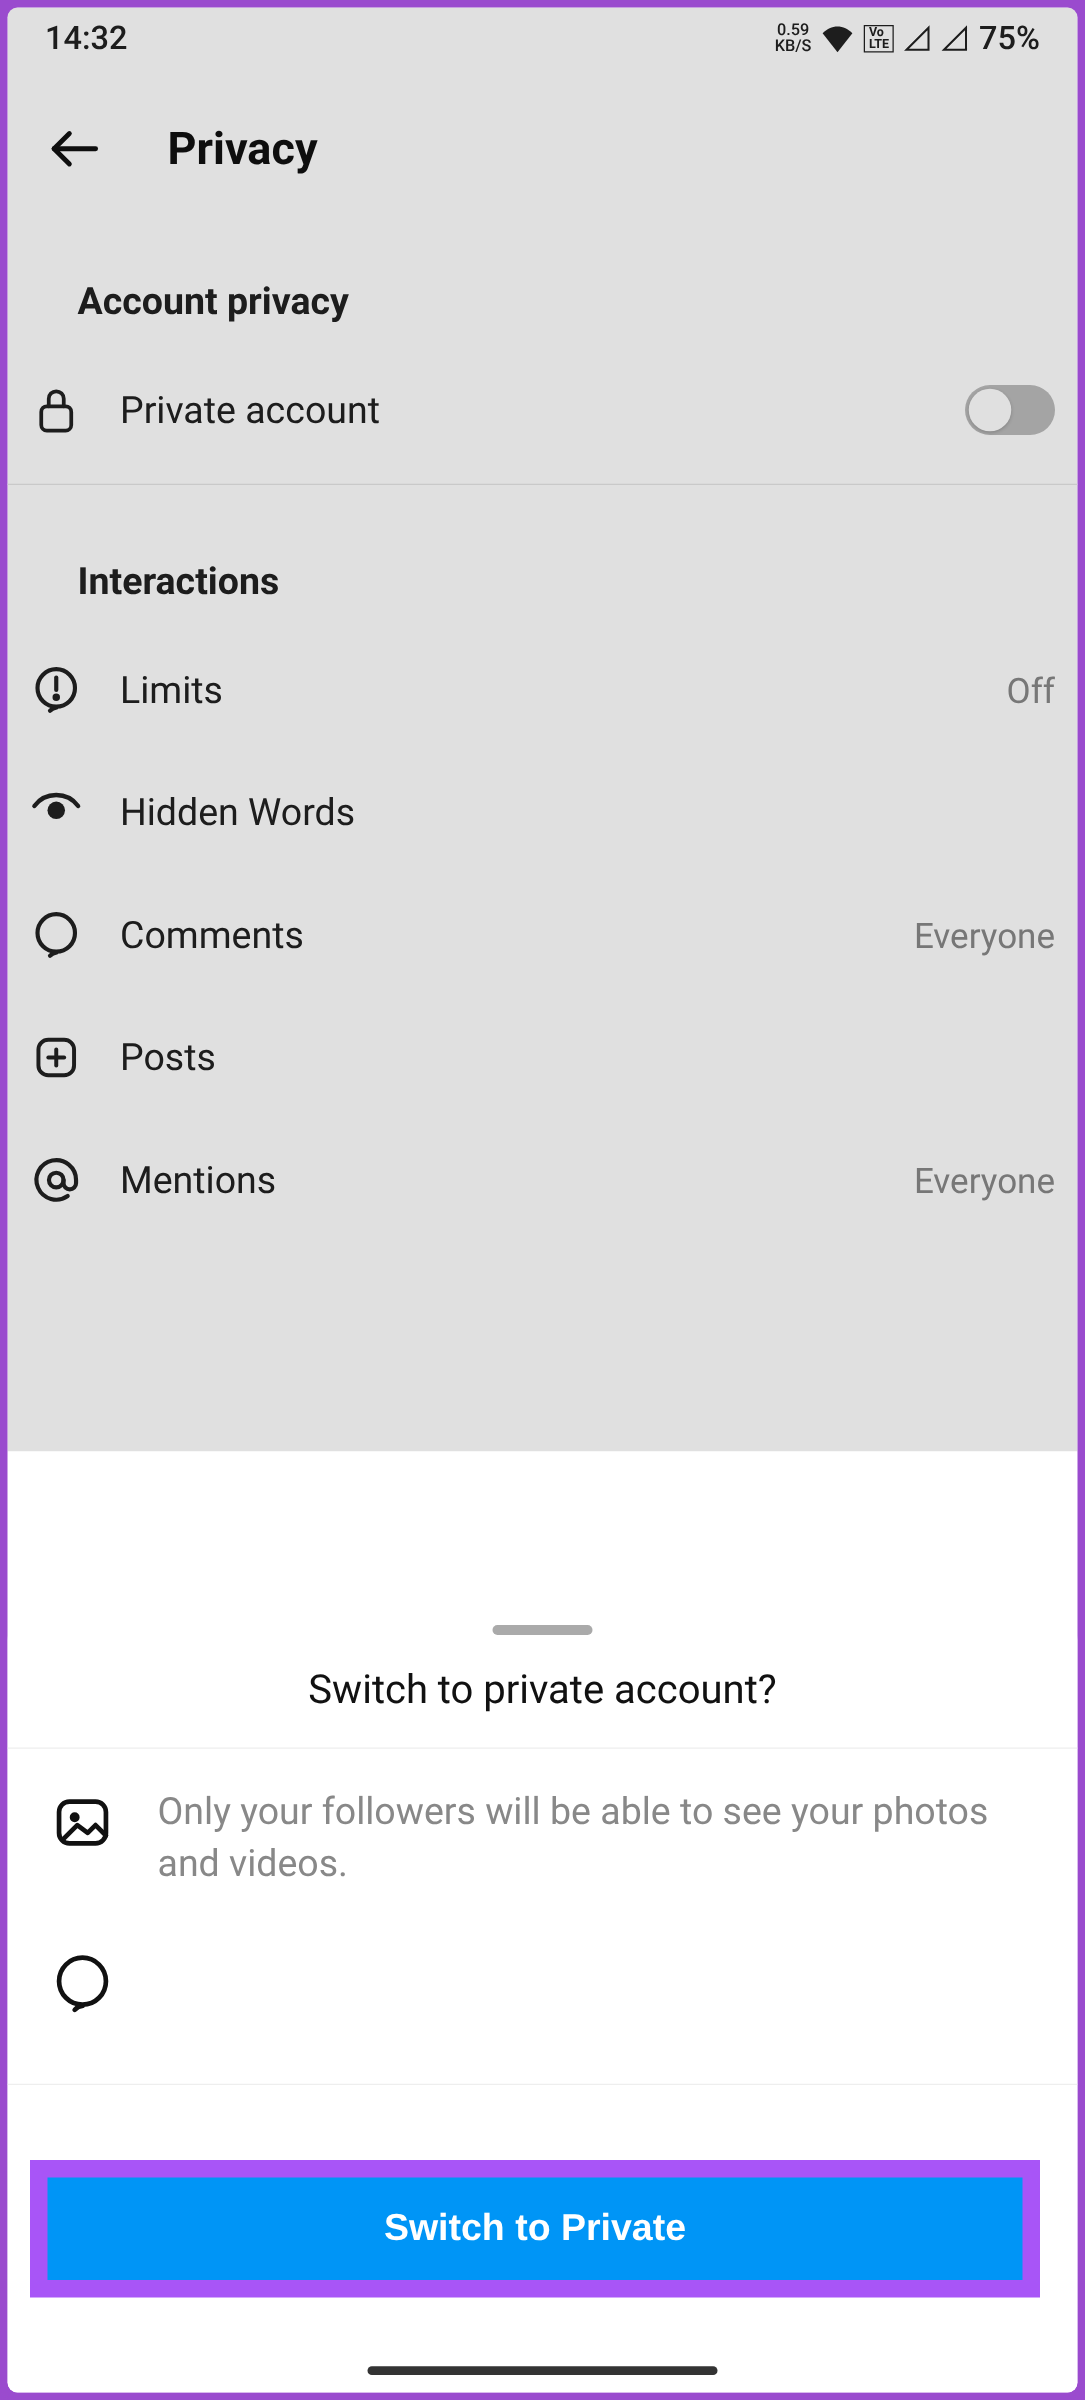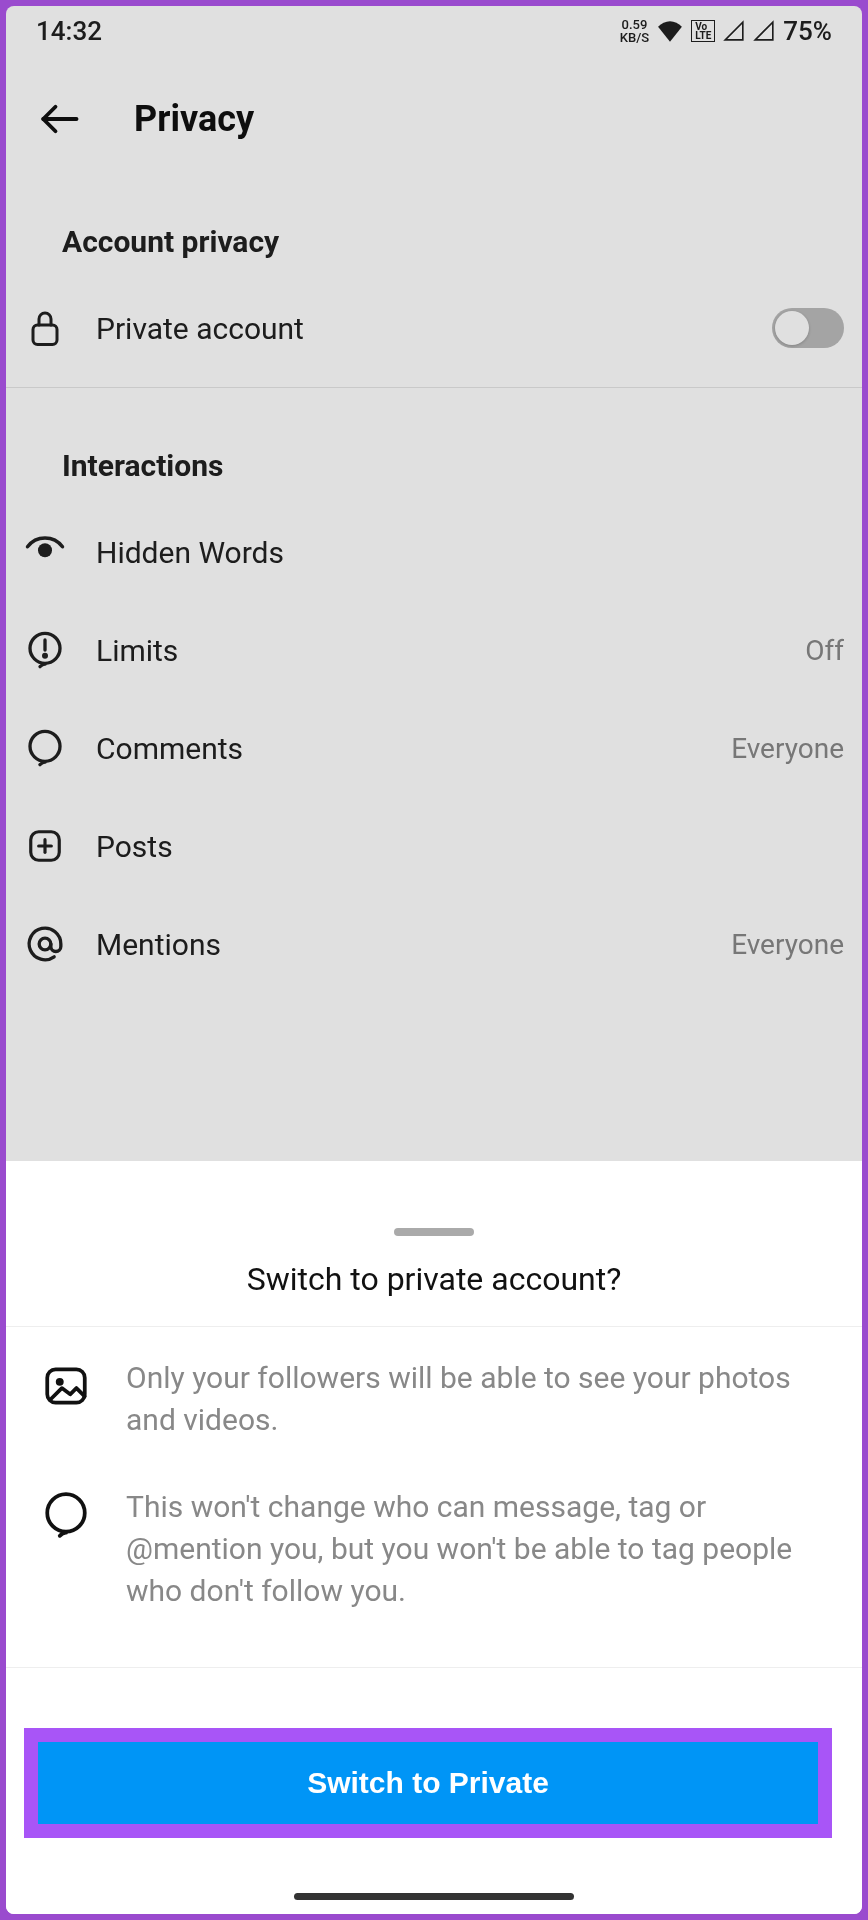--- a/index.html
+++ b/index.html
@@ -253,39 +253,39 @@
       <div class="toggle-knob"></div>
     </div>
   </div>
 
   <div class="divider"></div>
 
   <div class="section-title">Interactions</div>
 
   <div class="setting-row">
     <div class="setting-icon">
-      <svg width="42" height="34" viewBox="0 0 24 18" fill="none" stroke="#222" stroke-width="2" stroke-linecap="round">
-        <path d="M2 6c3-4 7-5 10-5s7 1 10 5"></path>
-        <circle cx="12" cy="8" r="4" fill="#222" stroke="none"></circle>
-      </svg>
-    </div>
-    <div class="setting-label">Hidden Words</div>
-  </div>
-
-  <div class="setting-row">
-    <div class="setting-icon">
       <svg width="40" height="40" viewBox="0 0 24 24" fill="none" stroke="#222" stroke-width="2" stroke-linecap="round" stroke-linejoin="round">
         <circle cx="12" cy="11" r="9"></circle>
         <path d="M9 22c1-1 2-1.5 3-1.5"></path>
         <line x1="12" y1="6" x2="12" y2="12"></line>
         <circle cx="12" cy="15.5" r="0.8" fill="#222"></circle>
       </svg>
     </div>
     <div class="setting-label">Limits</div>
     <div class="setting-value">Off</div>
+  </div>
+
+  <div class="setting-row">
+    <div class="setting-icon">
+      <svg width="42" height="34" viewBox="0 0 24 18" fill="none" stroke="#222" stroke-width="2" stroke-linecap="round">
+        <path d="M2 6c3-4 7-5 10-5s7 1 10 5"></path>
+        <circle cx="12" cy="8" r="4" fill="#222" stroke="none"></circle>
+      </svg>
+    </div>
+    <div class="setting-label">Hidden Words</div>
   </div>
 
   <div class="setting-row">
     <div class="setting-icon">
       <svg width="40" height="40" viewBox="0 0 24 24" fill="none" stroke="#222" stroke-width="2" stroke-linecap="round" stroke-linejoin="round">
         <circle cx="12" cy="11" r="9"></circle>
         <path d="M9 22c1-1 2-1.5 3-1.5"></path>
       </svg>
     </div>
     <div class="setting-label">Comments</div>
@@ -330,21 +330,20 @@
       <div class="info-text">Only your followers will be able to see your photos and videos.</div>
     </div>
 
     <div class="info-row">
       <div class="info-icon">
         <svg width="50" height="50" viewBox="0 0 24 24" fill="none" stroke="#111" stroke-width="1.8" stroke-linecap="round" stroke-linejoin="round">
           <circle cx="12" cy="11" r="9"></circle>
           <path d="M9 22c1-1 2-1.5 3-1.5"></path>
         </svg>
       </div>
-      <div class="info-text">This won't change who can message, tag or @mention you, but you won't be able to tag people who don't follow you.</div>
     </div>
 
     <div class="sheet-divider" style="margin-top:40px;"></div>
 
     <div class="button-area">
       <div class="highlight-wrap">
         <button class="switch-button">Switch to Private</button>
       </div>
     </div>
 

